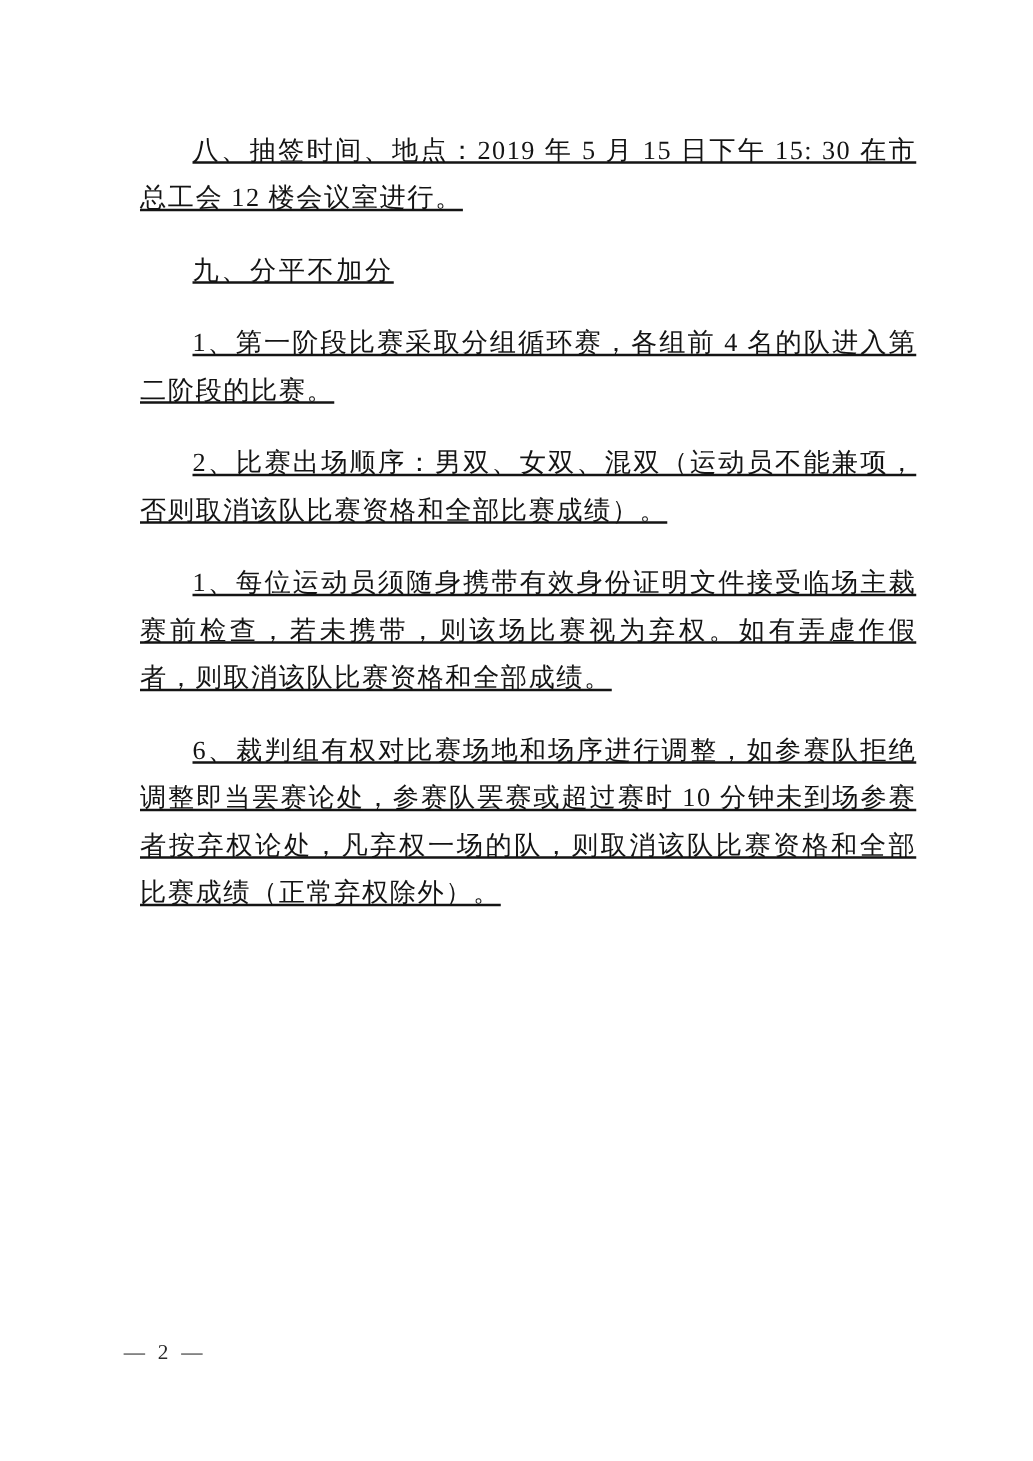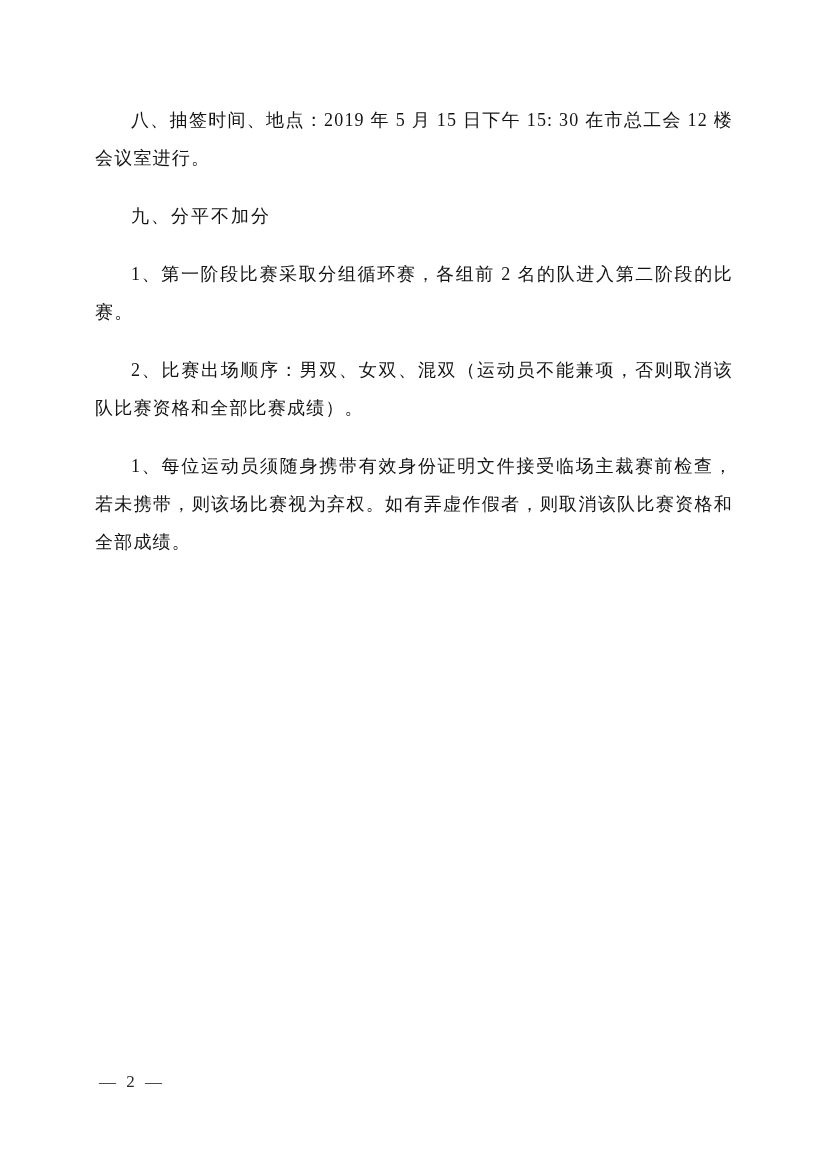--- a/index.html
+++ b/index.html
@@ -18,28 +18,29 @@
     inset: 0;
     background: #ffffff;
   }
   .content {
     position: absolute;
     left: 95px;
     top: 101px;
     width: 638px;
   }
   p.para {
-    margin: 0 0 20px 0;
-    font-size: 18px;
+    margin: 0 0 20px 17px;
+    font-size: 21px;
     line-height: 38px;
     text-align: justify;
     text-justify: inter-ideograph;
     text-indent: 2em;
     letter-spacing: 1.2px;
     word-break: break-all;
+    text-decoration: underline;
   }
   p.para.heading {
     letter-spacing: 2px;
   }
   .footer {
     position: absolute;
     left: 99px;
     top: 1072px;
     font-size: 17px;
     line-height: 20px;
@@ -48,18 +49,19 @@
     font-family: "Liberation Serif", "DejaVu Serif", serif;
   }
 </style>
 </head>
 <body>
 
 <div class="page">
   <div class="content">
     <p class="para">八、抽签时间、地点：2019 年 5 月 15 日下午 15: 30 在市总工会 12 楼会议室进行。</p>
     <p class="para heading">九、分平不加分</p>
-    <p class="para">1、第一阶段比赛采取分组循环赛，各组前 2 名的队进入第二阶段的比赛。</p>
+    <p class="para">1、第一阶段比赛采取分组循环赛，各组前 4 名的队进入第二阶段的比赛。</p>
     <p class="para">2、比赛出场顺序：男双、女双、混双（运动员不能兼项，否则取消该队比赛资格和全部比赛成绩）。</p>
     <p class="para">1、每位运动员须随身携带有效身份证明文件接受临场主裁赛前检查，若未携带，则该场比赛视为弃权。如有弄虚作假者，则取消该队比赛资格和全部成绩。</p>
+    <p class="para">6、裁判组有权对比赛场地和场序进行调整，如参赛队拒绝调整即当罢赛论处，参赛队罢赛或超过赛时 10 分钟未到场参赛者按弃权论处，凡弃权一场的队，则取消该队比赛资格和全部比赛成绩（正常弃权除外）。</p>
   </div>
   <div class="footer">— 2 —</div>
 </div>
 
 </body></html>

